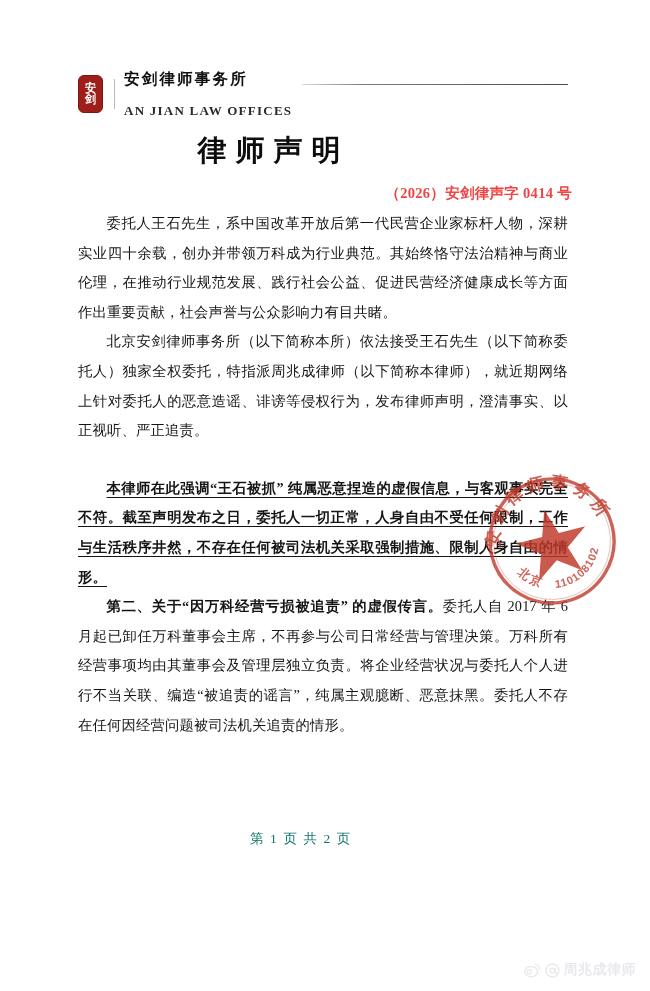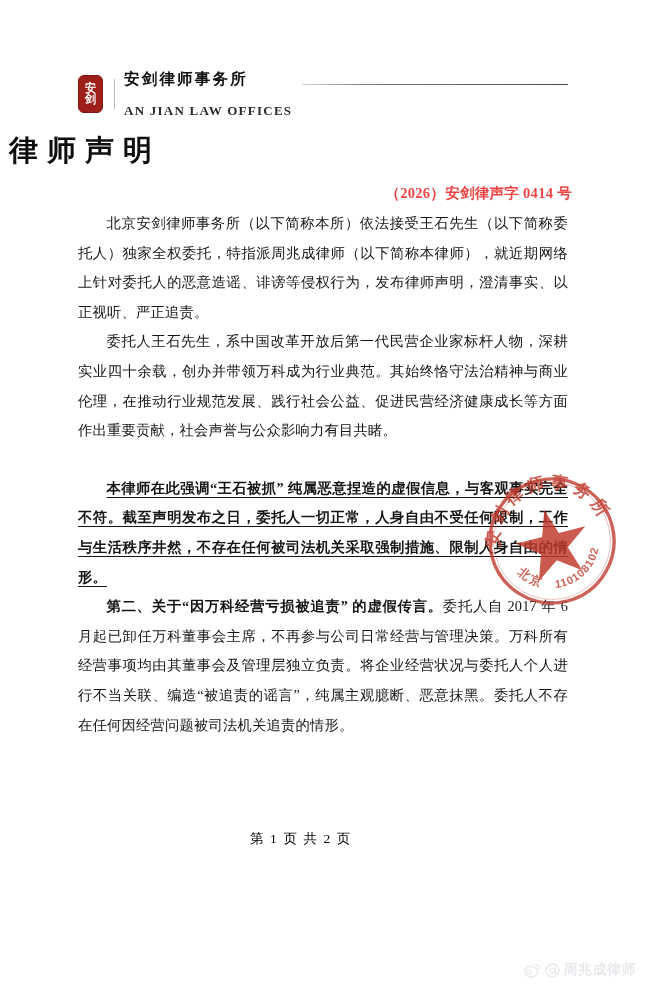--- a/index.html
+++ b/index.html
@@ -94,21 +94,21 @@
     margin-top: 14px;
     align-self: flex-start;
   }
 
   
   #doc-title {
     position: absolute;
     left: 0;
     top: 131px;
     width: 538px;
-    text-align: left;
+    text-align: center;
     font-family: Liberation Serif, serif;
     font-size: 29px;
     font-weight: 700;
     letter-spacing: 9px;
     text-indent: 9px;
     color: #0d0d0d;
   }
 
   
   #doc-number {
@@ -166,21 +166,21 @@
 
   
   #page-footer {
     position: absolute;
     left: 0;
     top: 830px;
     width: 602px;
     text-align: center;
     font-size: 13.5px;
     letter-spacing: 1.6px;
-    color: #000000;
+    color: #0f766e;
   }
 
   
   #watermark {
     position: absolute;
     right: 14px;
     bottom: 12px;
     display: flex;
     align-items: center;
     gap: 4px;
@@ -217,25 +217,25 @@
 
     <div id="letterhead-rule"></div>
   </div>
 
   <div id="doc-title">律师声明</div>
 
   <div id="doc-number">（2026）安剑律声字 0414 号</div>
 
   <div id="body-copy">
     <p class="para">
+      <span class="lead"></span><span>委托人王石先生，系中国改革开放后第一代民营企业家标杆人物，深耕实业四十余载，创办并带领万科成为行业典范。其始终恪守法治精神与商业伦理，在推动行业规范发展、践行社会公益、促进民营经济健康成长等方面作出重要贡献，社会声誉与公众影响力有目共睹。</span>
+    </p>
+
+    <p class="para">
       <span class="lead"></span><span>北京安剑律师事务所（以下简称本所）依法接受王石先生（以下简称委托人）独家全权委托，特指派周兆成律师（以下简称本律师），就近期网络上针对委托人的恶意造谣、诽谤等侵权行为，发布律师声明，澄清事实、以正视听、严正追责。</span>
-    </p>
-
-    <p class="para">
-      <span class="lead"></span><span>委托人王石先生，系中国改革开放后第一代民营企业家标杆人物，深耕实业四十余载，创办并带领万科成为行业典范。其始终恪守法治精神与商业伦理，在推动行业规范发展、践行社会公益、促进民营经济健康成长等方面作出重要贡献，社会声誉与公众影响力有目共睹。</span>
     </p>
 
 
     <p class="para underline-block">
       <span>本律师在此强调“王石被抓” 纯属恶意捏造的虚假信息，与客观事实完全不符。截至声明发布之日，委托人一切正常，人身自由不受任何限制，工作与生活秩序井然，不存在任何被司法机关采取强制措施、限制人身自由的情形。</span>
     </p>
 
     <p class="para bold-lead">
       <span class="lead">第二、关于“因万科经营亏损被追责” 的虚假传言。</span><span>委托人自 2017 年 6 月起已卸任万科董事会主席，不再参与公司日常经营与管理决策。万科所有经营事项均由其董事会及管理层独立负责。将企业经营状况与委托人个人进行不当关联、编造“被追责的谣言”，纯属主观臆断、恶意抹黑。委托人不存在任何因经营问题被司法机关追责的情形。</span>
     </p>

